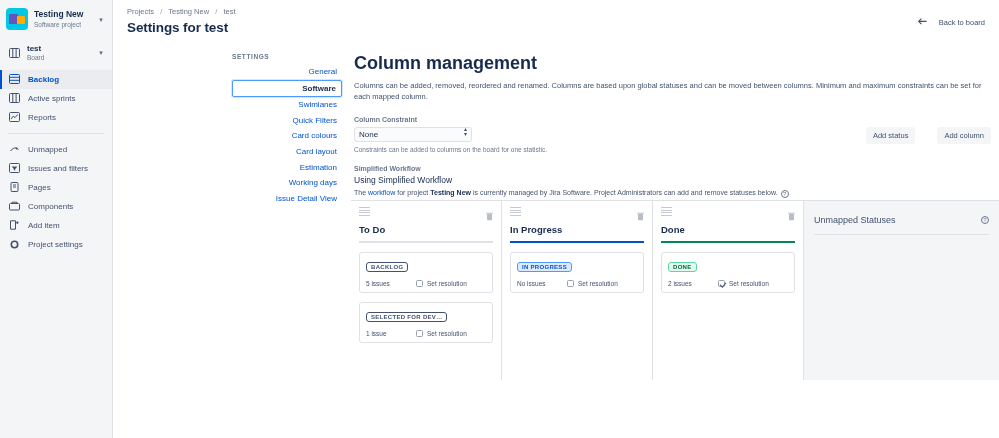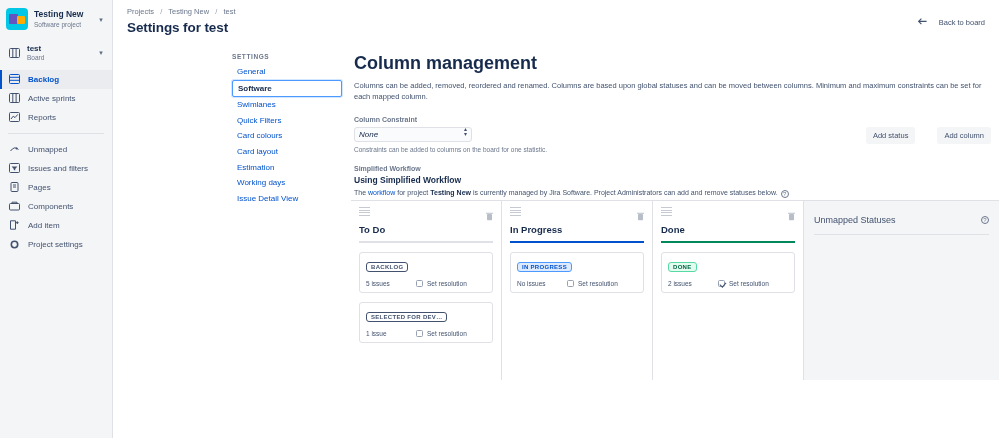--- a/index.html
+++ b/index.html
@@ -79,44 +79,45 @@
   .back-link {
     position:absolute; right:14px; top:18px;
     font-size:7.5px; color:#42526E; text-decoration:none;
     display:flex; align-items:center; gap:12px; cursor:pointer;
   }
   .settings-label { font-size:6.5px; font-weight:bold; color:#6B778C; letter-spacing:.6px; margin-bottom:4px; }
   .settings-nav { position:absolute; left:119px; top:53px; width:110px; }
   .snav-item {
     font-size:8px; color:#0052CC; padding:3px 5px; cursor:pointer;
     line-height:1.2;
+    text-align:right;
   }
   .snav-item.active {
     background:#fff; color:#172B4D; font-weight:bold;
     border:1px solid #4C9AFF; border-radius:2px;
     box-shadow:0 0 0 1px rgba(76,154,255,.25);
   }
 
   .panel { position:absolute; left:241px; right:0; top:53px; }
   .h2 { font-size:18px; font-weight:bold; color:#172B4D; }
   .desc { font-size:7.5px; color:#42526E; margin-top:7px; line-height:1.4; }
 
   .field-label { font-size:7px; color:#6B778C; margin-top:14px; font-weight:bold; }
   select.constraint {
     margin-top:3px; width:118px; height:15px;
     font-family:"Liberation Sans", sans-serif; font-size:8px; color:#172B4D;
     border:1px solid #DFE1E6; border-radius:3px; background:#FAFBFC;
-    padding:0 4px; -webkit-appearance:none; appearance:none;font-style:italic;
+    padding:0 4px; -webkit-appearance:none; appearance:none;
   }
   .sel-wrap { position:relative; display:inline-block; }
   .sel-arrows { position:absolute; right:5px; top:4px; font-size:6px; color:#42526E; line-height:.85; pointer-events:none; text-align:center;}
   .hint { font-size:6.5px; color:#6B778C; margin-top:4px; }
 
   .sw-label { font-size:7px; color:#6B778C; margin-top:12px; font-weight:bold;}
-  .sw-title { font-size:8.5px; font-weight:bold; color:#172B4D; margin-top:3px; }
+  .sw-title { font-size:8.5px; font-weight:normal; color:#172B4D; margin-top:3px; }
   .sw-desc { font-size:7px; color:#42526E; margin-top:4px; }
   .sw-desc a { color:#0052CC; text-decoration:none; }
   .sw-desc b { color:#172B4D; }
   .help-ico {
     display:inline-block; width:8px; height:8px; border-radius:50%;
     border:1px solid #6B778C; color:#6B778C; font-size:6px;
     text-align:center; line-height:7px; margin-left:3px; vertical-align:-1px;
     cursor:pointer;
   }
 

